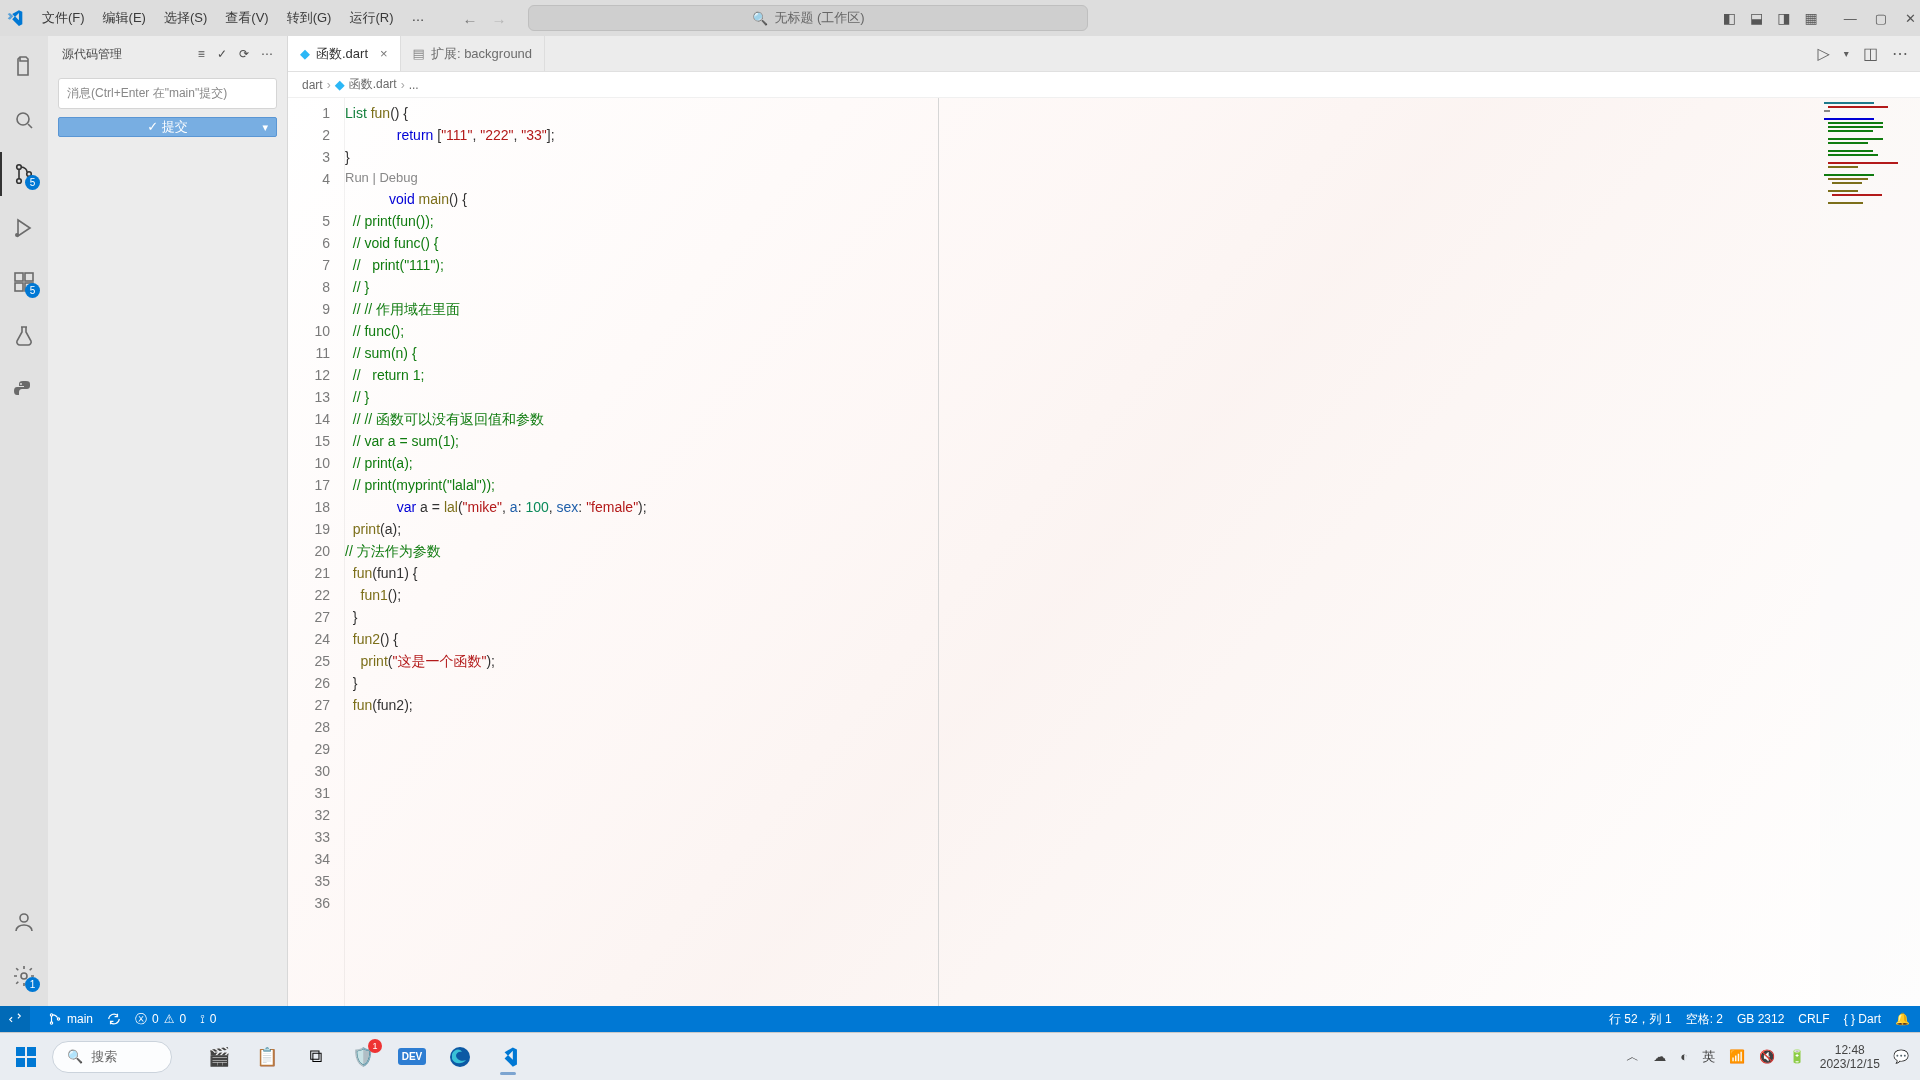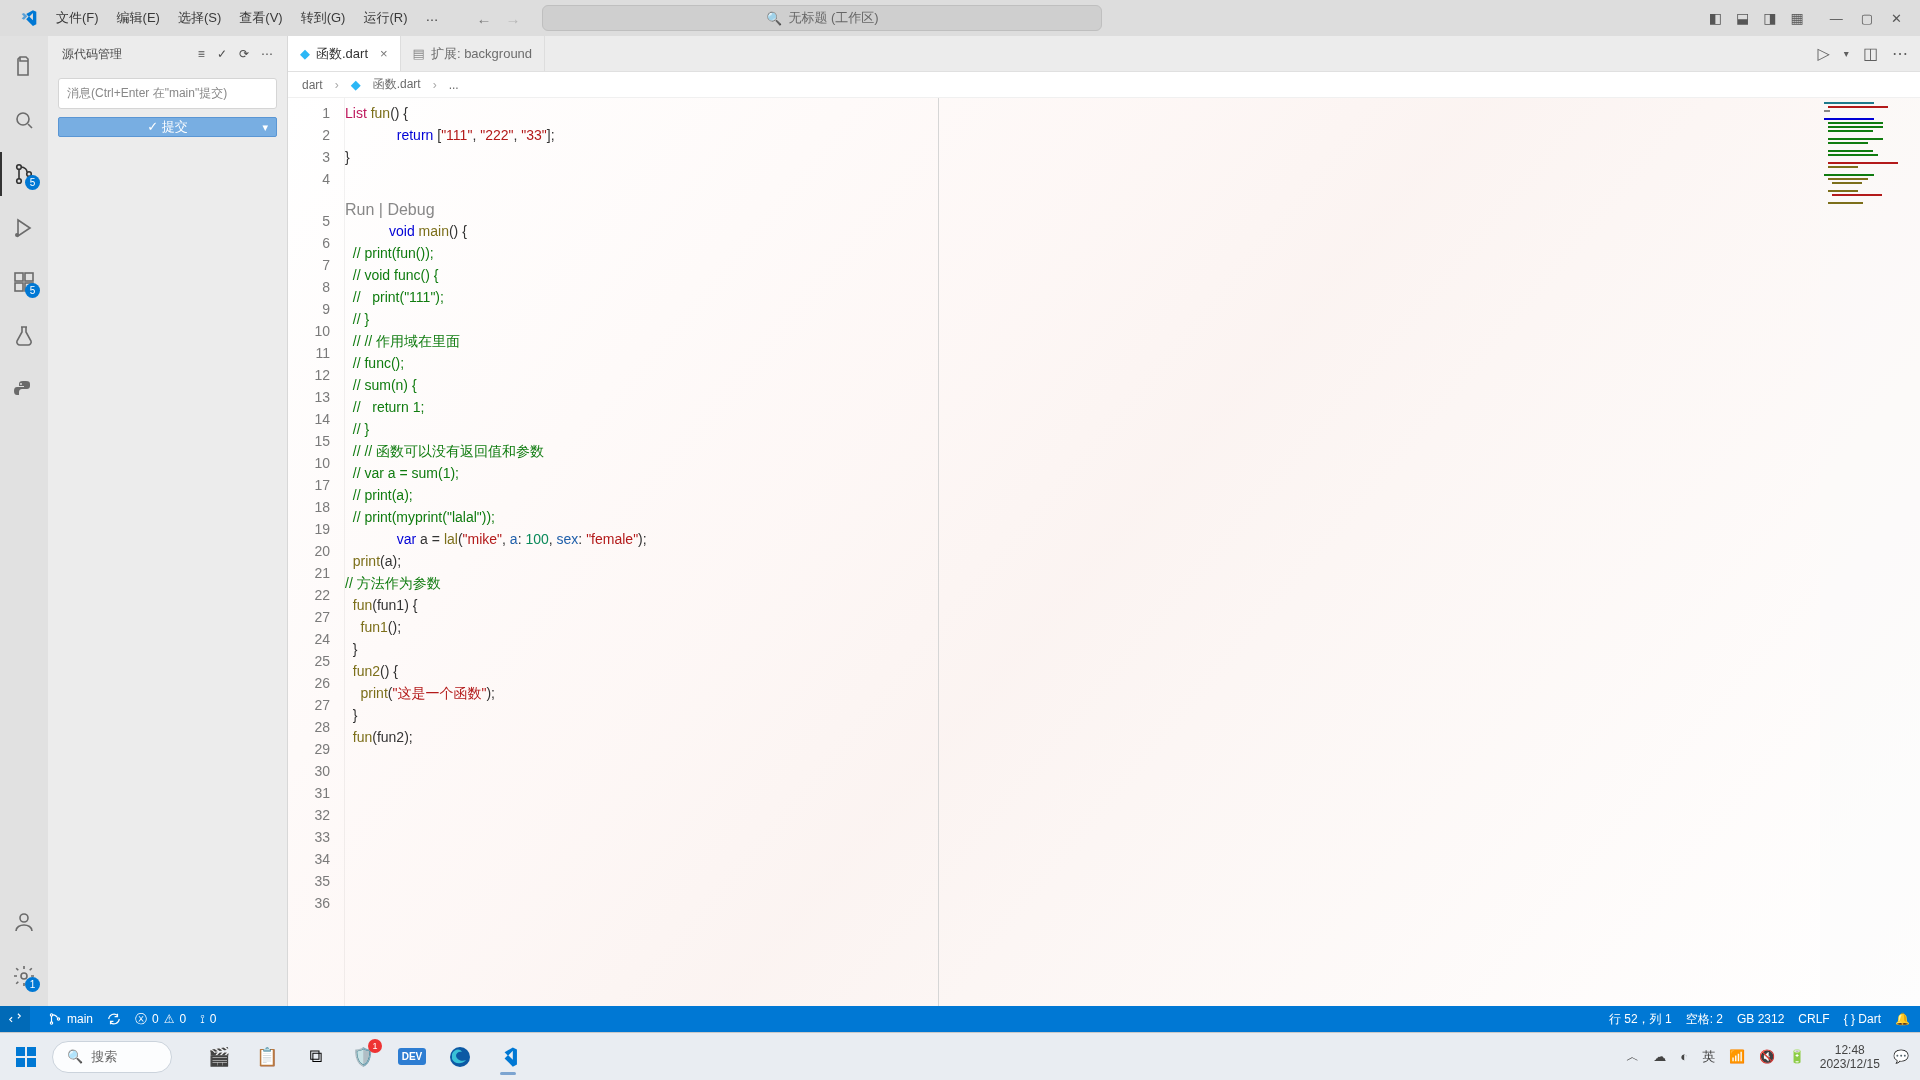--- a/index.html
+++ b/index.html
@@ -1,19 +1,19 @@
 <!DOCTYPE html>
 <html><head>
 <meta charset="utf-8">
 <style>
 * { margin: 0; padding: 0; box-sizing: border-box; font-family: "Segoe UI", "Microsoft YaHei", sans-serif; }
 body { width: 1920px; height: 1080px; overflow: hidden; background: #f3f3f3; display: flex; flex-direction: column; }
 
 
-.titlebar { height: 36px; background: #dddddd; display: flex; align-items: center; padding: 0 18px; font-size: 13px; color: #393939; }
+.titlebar { height: 36px; background: #dddddd; display: flex; align-items: center; padding: 0 4px; font-size: 13px; color: #393939; }
 .titlebar .app-icon { width: 22px; height: 22px; margin-right: 8px; display: flex; align-items: center; justify-content: center; }
 .menu-items { display: flex; gap: 2px; }
 .menu-item { padding: 4px 8px; cursor: pointer; border-radius: 4px; }
 .nav-arrows { display: flex; margin-left: 30px; gap: 14px; }
 .nav-arrow { color: #787878; font-size: 15px; cursor: pointer; }
 .nav-arrow.disabled { color: #b5b5b5; }
 .search-box { flex: 0 0 560px; height: 26px; background: #cfcfcf; border: 1px solid #bfbfbf; border-radius: 6px; margin-left: 22px; display: flex; align-items: center; justify-content: center; color: #666; font-size: 13px; gap: 6px; }
 .title-right { margin-left: auto; display: flex; align-items: center; gap: 16px; }
 .layout-icons { display: flex; gap: 14px; color: #565656; font-size: 14px; }
 .win-controls { display: flex; gap: 18px; margin-left: 10px; color: #555; font-size: 13px; }
@@ -36,31 +36,31 @@
 .commit-button .caret { position: absolute; right: 8px; font-size: 11px; }
 
 .editor-area { flex: 1; display: flex; flex-direction: column; background: #fff; }
 .tabs { height: 36px; display: flex; align-items: stretch; background: #ececec; border-bottom: 1px solid #e0e0e0; }
 .tab { display: flex; align-items: center; padding: 0 12px; background: #ececec; border-right: 1px solid #ddd; font-size: 13px; color: #6d6d6d; gap: 6px; cursor: pointer; }
 .tab.active { background: #fff; color: #333; }
 .tab .dart-icon, .breadcrumbs .dart-icon { color: #2BB7F6; font-size: 13px; }
 .tab .close { margin-left: 6px; font-size: 13px; color: #777; }
 .tabs-right { margin-left: auto; display: flex; align-items: center; gap: 14px; padding-right: 12px; color: #5f5f5f; }
 
-.breadcrumbs { height: 26px; display: flex; align-items: center; padding: 0 14px; font-size: 12px; color: #6b6b6b; gap: 12px; border-bottom: 1px solid #f0f0f0; }
+.breadcrumbs { height: 26px; display: flex; align-items: center; padding: 0 14px; font-size: 12px; color: #6b6b6b; gap: 4px; border-bottom: 1px solid #f0f0f0; }
 .breadcrumbs .sep { color: #aaa; }
 
 .editor-body { flex: 1; display: flex; position: relative; overflow: hidden; }
 .editor-bg { position: absolute; inset: 0; background: linear-gradient(130deg,#ffffff 0%, #fdf5f3 35%, #faf0ed 50%, #fcf6f4 70%, #ffffff 100%); opacity: 0.75; }
 .gutter { width: 56px; text-align: right; padding: 4px 14px 4px 0; color: #7a7a7a; font-family: Consolas, "Courier New", monospace; font-size: 14px; line-height: 22px; position: relative; z-index: 1; }
 .code { flex: 1; padding: 4px 0; font-family: Consolas, "Courier New", monospace; font-size: 14px; line-height: 22px; white-space: pre; color: #333; position: relative; z-index: 1; border-left: 1px solid rgba(0,0,0,0.05); }
 .ruler { position: absolute; top: 0; bottom: 0; left: 650px; width: 1px; background: #d6d6d6; z-index: 0; }
-.codelens { color: #888; font-size: 16px; line-height: 20px; margin-top: 32px; }
+.codelens { color: #888; font-size: 13px; line-height: 20px; }
 .tok-kw { color: #0000d6; margin-left: 44px; }
-.tok-type { color: #be185d; }
+.tok-type { color: #15803d; }
 .tok-fn { color: #7c6f1a; }
 .tok-str { color: #b31a1a; }
 .tok-num { color: #0a8a5a; }
 .tok-com { color: #107c10; font-style: normal; }
 .tok-nm { color: #1f5faa; }
 .minimap { position: absolute; right: 0; top: 0; width: 100px; bottom: 0; background: rgba(250,250,250,0.4); z-index: 1; }
 .minimap svg { width: 100%; }
 
 
 .statusbar { height: 26px; background: #0078d4; color: #fff; display: flex; align-items: center; font-size: 12px; padding: 0 10px; gap: 14px; }

